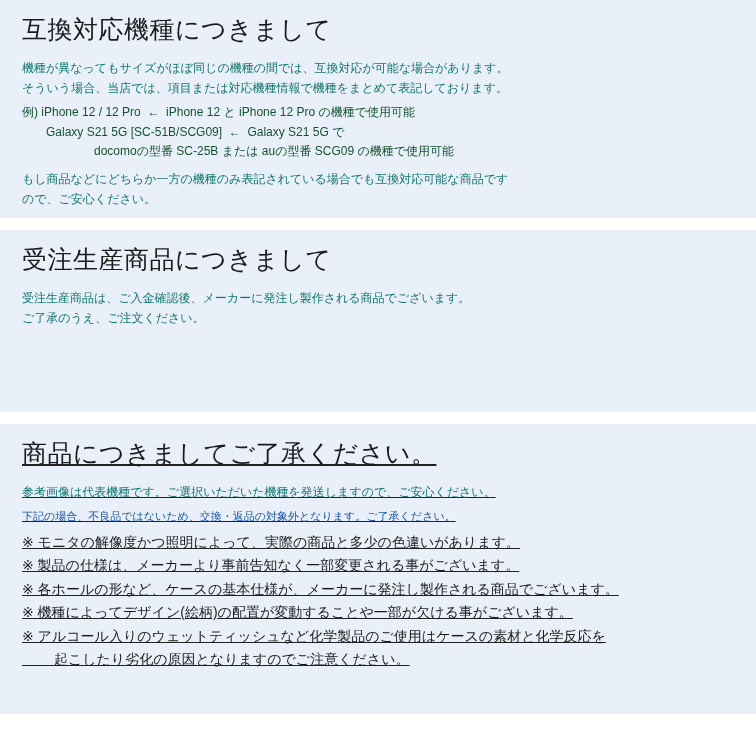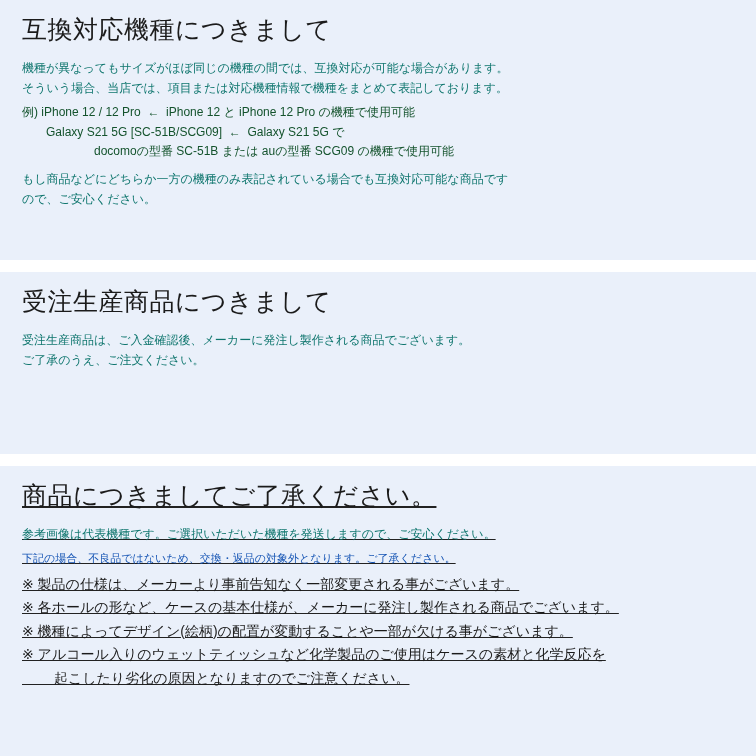--- a/index.html
+++ b/index.html
@@ -18,21 +18,21 @@
     width: 756px;
     height: 756px;
     position: relative;
     box-sizing: border-box;
   }
   .section {
     background: #eaf0fa;
     box-sizing: border-box;
     padding: 14px 22px 18px 22px;
   }
-  .sec1 { height: 260px; }
+  .sec1 { height: 218px; }
   .gap { height: 12px; background: #ffffff; }
   .sec2 { height: 182px; }
   .sec3 { height: 290px; text-decoration: underline; }
   .heading {
     font-size: 25px;
     font-weight: 400;
     letter-spacing: 0.5px;
     color: #1b1b1b;
     margin: 0 0 14px 0;
     line-height: 1.25;
@@ -69,21 +69,21 @@
 
 <div class="page">
 
   <div class="section sec1">
     <div class="heading">互換対応機種につきまして</div>
     <div class="body-line">機種が異なってもサイズがほぼ同じの機種の間では、互換対応が可能な場合があります。</div>
     <div class="body-line">そういう場合、当店では、項目または対応機種情報で機種をまとめて表記しております。</div>
     <div class="spacer-xs"></div>
     <div class="example-line">例) iPhone 12 / 12 Pro  ←  iPhone 12 と iPhone 12 Pro の機種で使用可能</div>
     <div class="example-line">　　Galaxy S21 5G [SC-51B/SCG09]  ←  Galaxy S21 5G で</div>
-    <div class="example-line">　　　　　　docomoの型番 SC-51B または auの型番 SCG09 の機種で使用可能</div>
+    <div class="example-line">　　　　　　docomoの型番 SC-25B または auの型番 SCG09 の機種で使用可能</div>
     <div class="spacer-sm"></div>
     <div class="body-line">もし商品などにどちらか一方の機種のみ表記されている場合でも互換対応可能な商品です</div>
     <div class="body-line">ので、ご安心ください。</div>
   </div>
 
   <div class="gap"></div>
 
   <div class="section sec2">
     <div class="heading">受注生産商品につきまして</div>
     <div class="body-line">受注生産商品は、ご入金確認後、メーカーに発注し製作される商品でございます。</div>
@@ -91,20 +91,21 @@
   </div>
 
   <div class="gap"></div>
 
   <div class="section sec3">
     <div class="heading">商品につきましてご了承ください。</div>
     <div class="body-line">参考画像は代表機種です。ご選択いただいた機種を発送しますので、ご安心ください。</div>
     <div class="spacer-xs"></div>
     <div class="blue-text">下記の場合、不良品ではないため、交換・返品の対象外となります。ご了承ください。</div>
     <div class="spacer-xs"></div>
+    <div class="note-line">※ モニタの解像度かつ照明によって、実際の商品と多少の色違いがあります。</div>
     <div class="note-line">※ 製品の仕様は、メーカーより事前告知なく一部変更される事がございます。</div>
     <div class="note-line">※ 各ホールの形など、ケースの基本仕様が、メーカーに発注し製作される商品でございます。</div>
     <div class="note-line">※ 機種によってデザイン(絵柄)の配置が変動することや一部が欠ける事がございます。</div>
     <div class="note-line">※ アルコール入りのウェットティッシュなど化学製品のご使用はケースの素材と化学反応を</div>
     <div class="note-line">　　 起こしたり劣化の原因となりますのでご注意ください。</div>
   </div>
 
 </div>
 
 </body></html>

